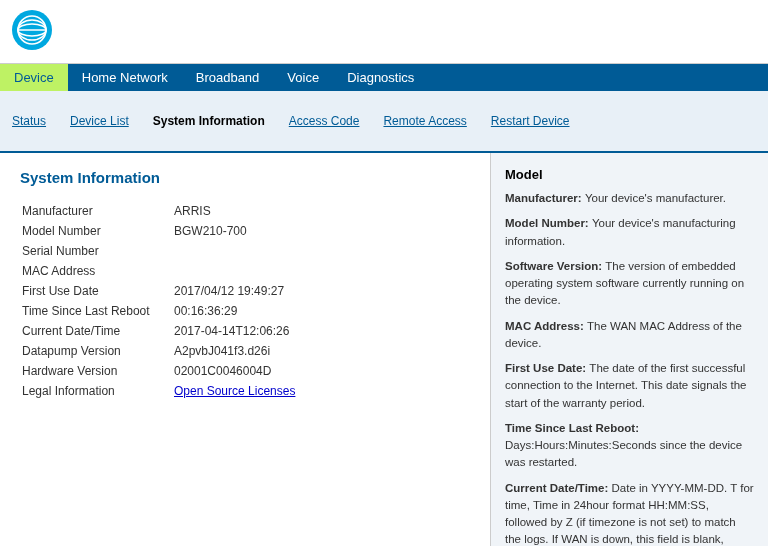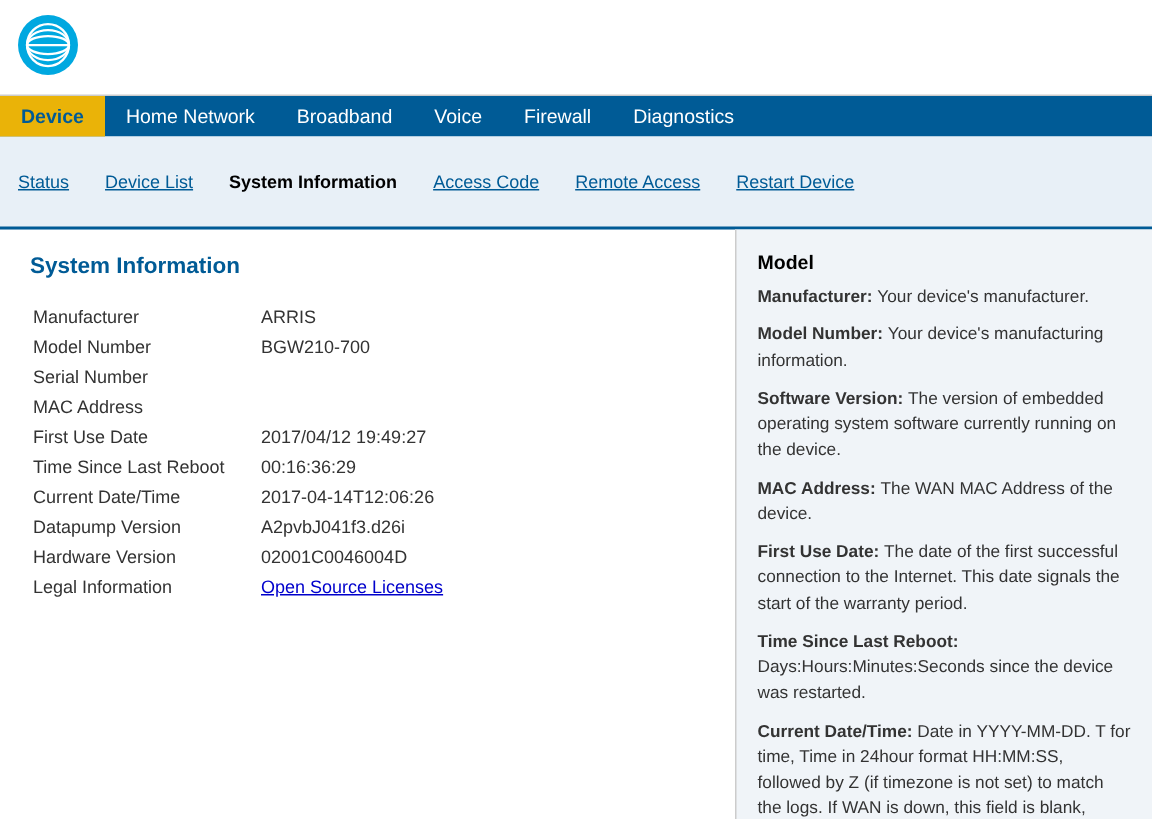--- a/index.html
+++ b/index.html
@@ -6,21 +6,21 @@
     body { font-family: Arial, sans-serif; font-size: 12px; background: #fff; width: 768px; min-height: 546px; }
 
     
     #header { background: #fff; padding: 8px 10px; border-bottom: 1px solid #ccc; }
     .att-logo { width: 44px; height: 44px; }
     .att-logo circle { fill: #00a8e0; }
 
     
     #main-nav { background: #005b96; display: flex; align-items: stretch; }
     #main-nav .nav-item { color: #fff; padding: 6px 14px; font-size: 13px; cursor: pointer; text-decoration: none; display: flex; align-items: center; }
-    #main-nav .nav-item.active { background: #eab308; color: #005b96; font-weight: bold; }
+    #main-nav .nav-item.active { background: #bef264; color: #005b96; font-weight: normal; }
 
     
     #sub-nav { background: #e8f0f7; display: flex; align-items: center; border-bottom: 2px solid #005b96; }
     #sub-nav .sub-item { padding: 23px 12px; font-size: 12px; color: #005b96; cursor: pointer; text-decoration: underline; }
     #sub-nav .sub-item.active { font-weight: bold; text-decoration: none; color: #000; cursor: default; }
 
     
     #content { display: flex; min-height: 400px; }
 
     
@@ -63,21 +63,20 @@
     <ellipse cx="22" cy="22" rx="14" ry="14" fill="none" stroke="white" stroke-width="1.5"></ellipse>
     <line x1="8" y1="22" x2="36" y2="22" stroke="white" stroke-width="1.5"></line>
   </svg>
 </div>
 
 <nav id="main-nav">
   <a class="nav-item active">Device</a>
   <a class="nav-item">Home Network</a>
   <a class="nav-item">Broadband</a>
   <a class="nav-item">Voice</a>
-  <a class="nav-item">Firewall</a>
   <a class="nav-item">Diagnostics</a>
 </nav>
 
 <nav id="sub-nav">
   <a class="sub-item">Status</a>
   <a class="sub-item">Device List</a>
   <span class="sub-item active">System Information</span>
   <a class="sub-item">Access Code</a>
   <a class="sub-item">Remote Access</a>
   <a class="sub-item">Restart Device</a>

